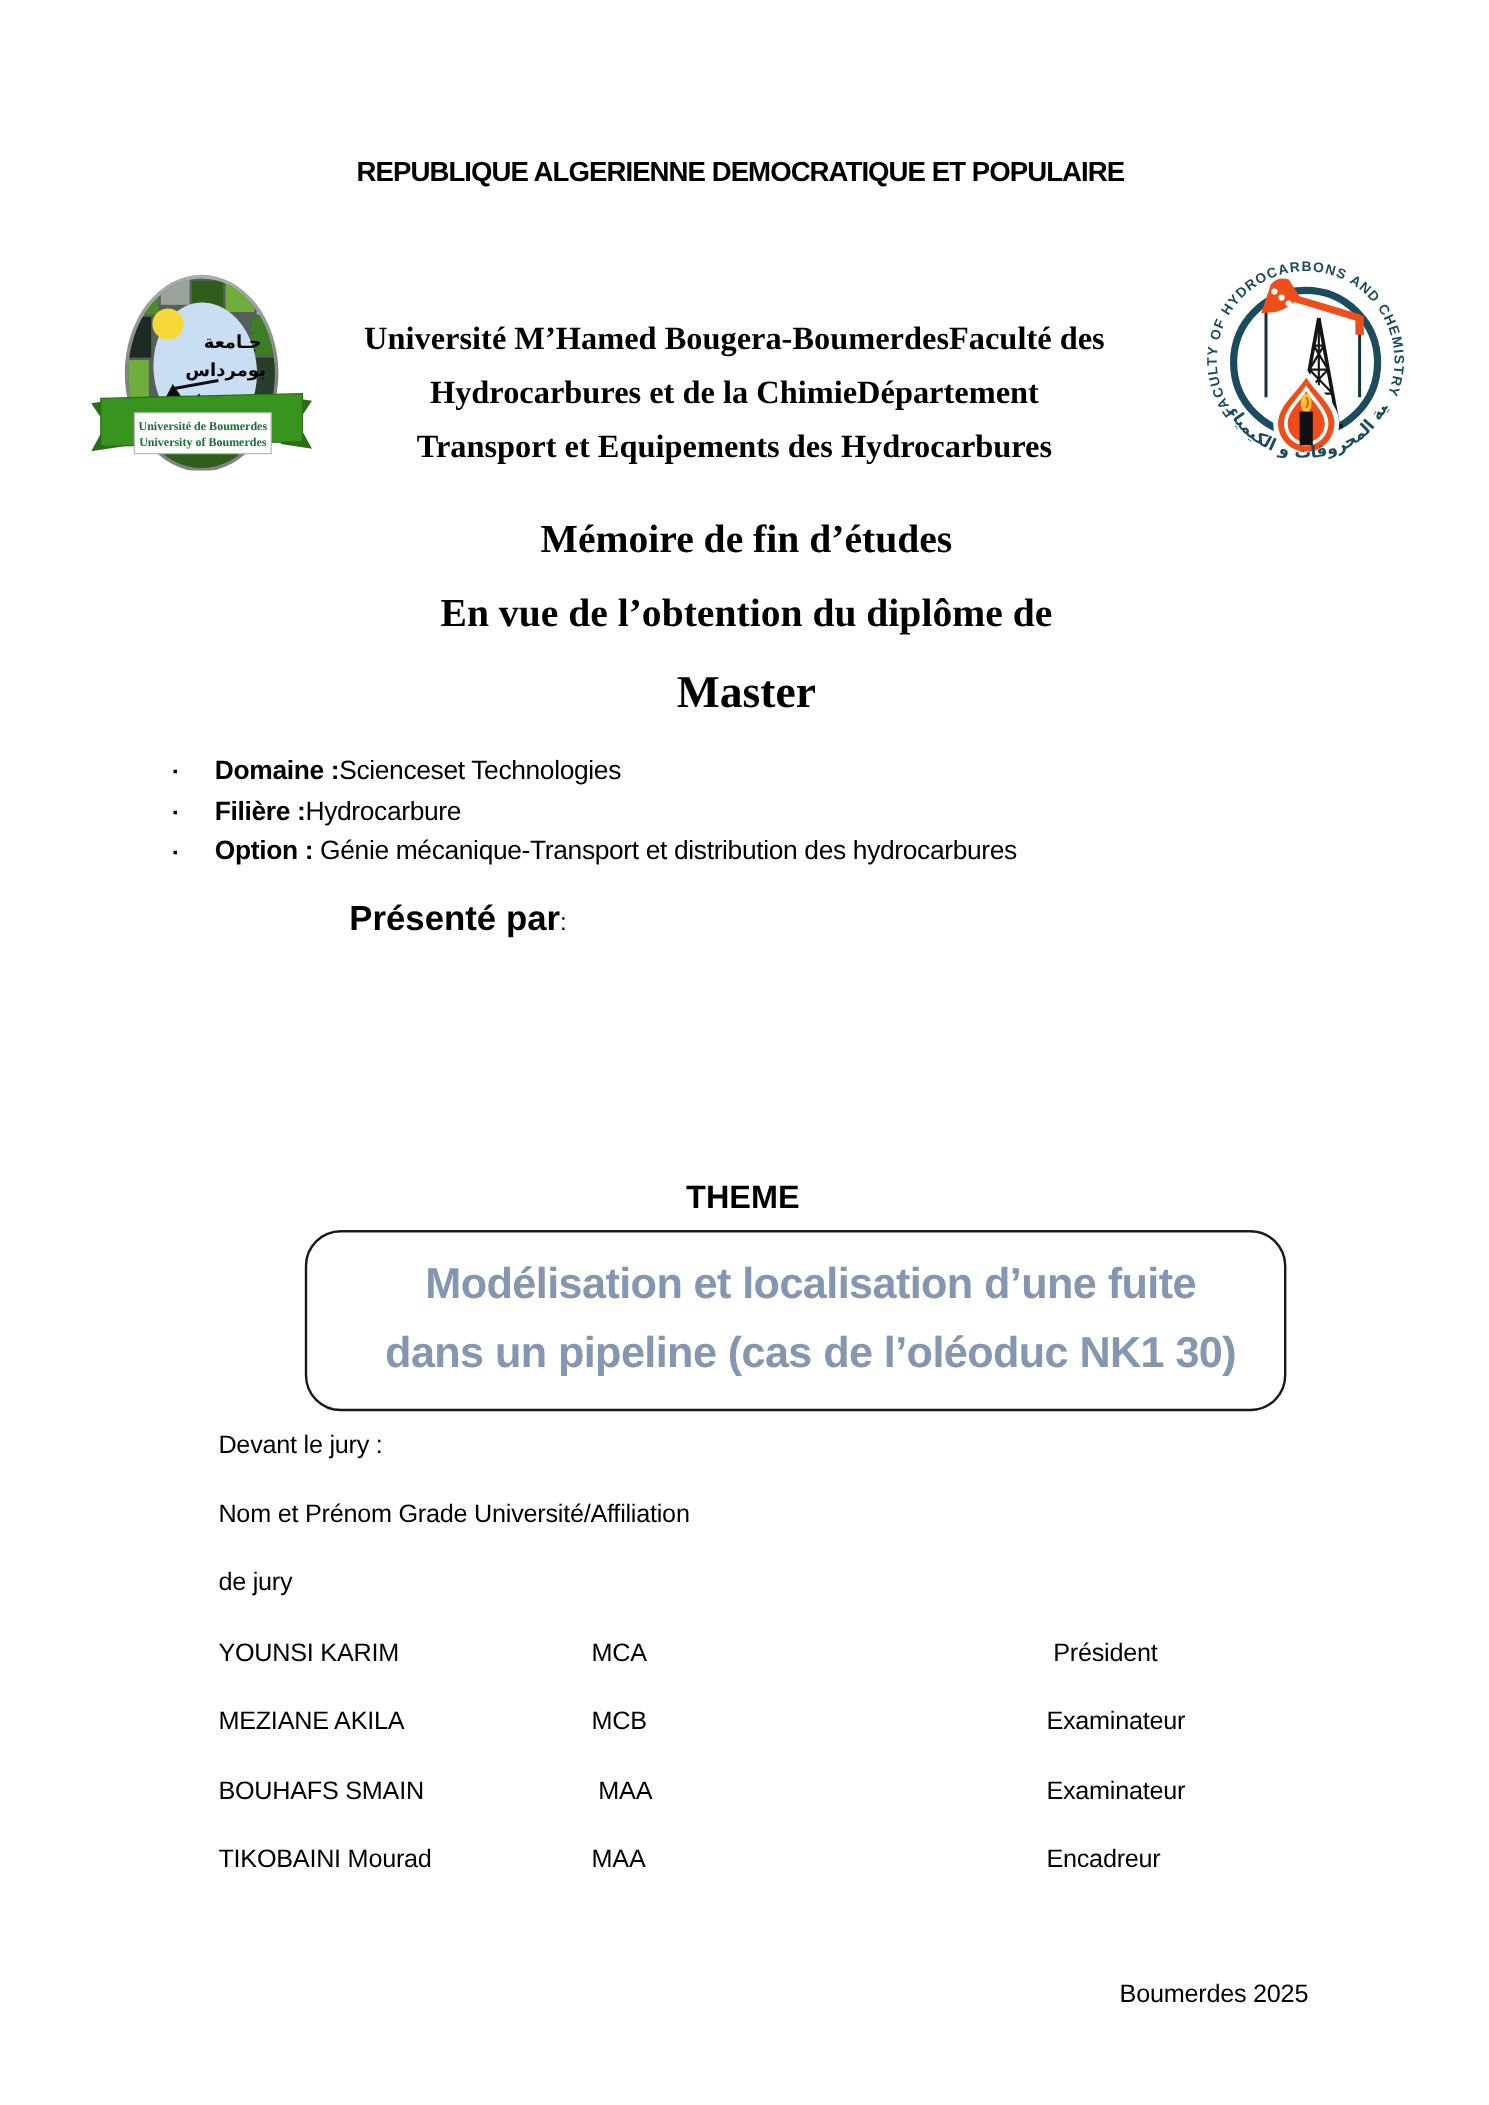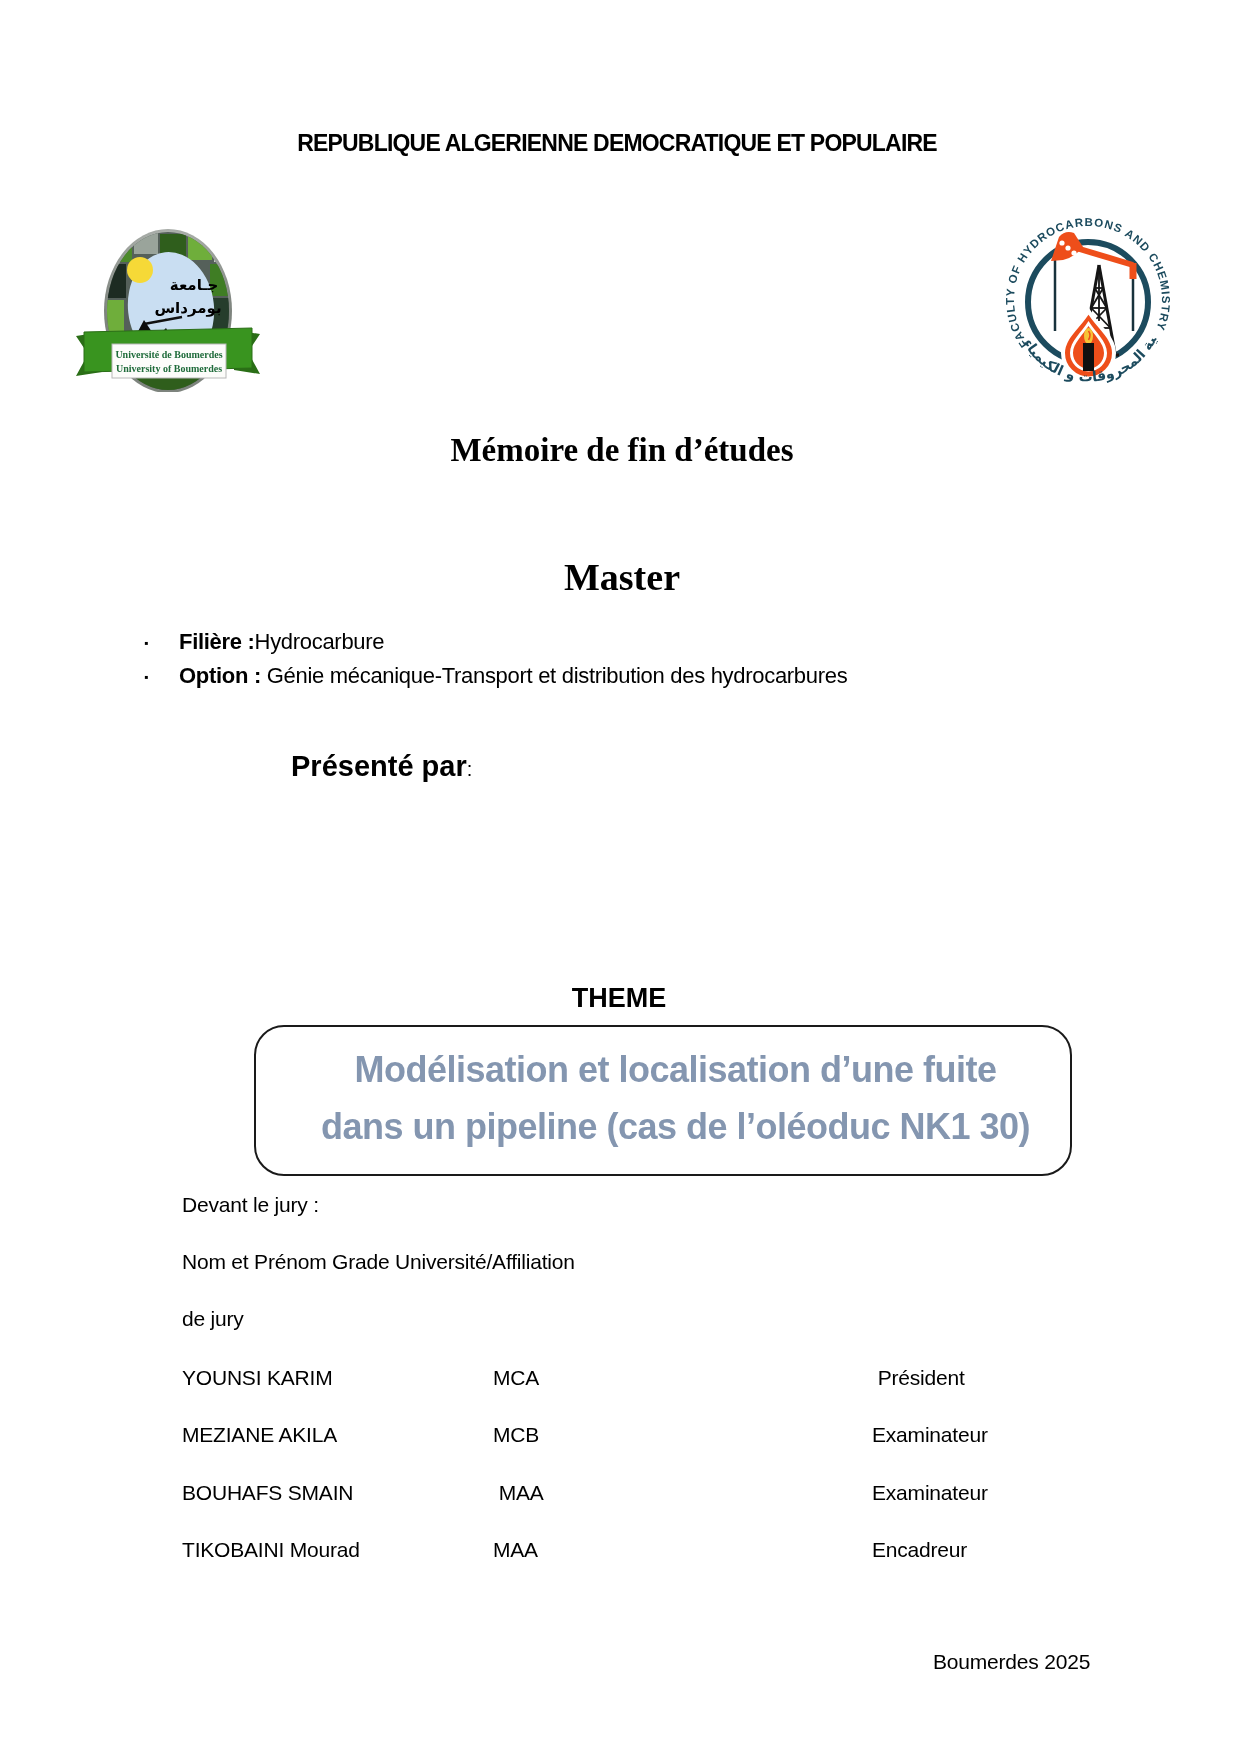--- a/index.html
+++ b/index.html
@@ -143,25 +143,32 @@
     <ellipse cx="93.5" cy="133" rx="4.5" ry="8" fill="#F6C437"></ellipse>
     <path d="M93.5,128 q3,4 0,9" stroke="#EE4E1A" stroke-width="1.5" fill="none"></path>
     <rect x="88" y="140" width="11" height="28" fill="#101010"></rect>
 
     <text font-size="14" font-weight="bold" fill="var(--logo-teal,#1C4B5E)" class="arabic">
       <textPath href="#arabicPath" startOffset="4%">كلية المحروقات و الكيمياء</textPath>
     </text>
   </svg>
 
   <div class="abs ctr country-line">REPUBLIQUE ALGERIENNE DEMOCRATIQUE ET POPULAIRE</div>
+  <div class="abs ctr university serif">
+    <div>Université M’Hamed Bougera-BoumerdesFaculté des</div>
+    <div>Hydrocarbures et de la ChimieDépartement</div>
+    <div>Transport et Equipements des Hydrocarbures</div>
+  </div>
 
   <div class="abs ctr memoir serif">Mémoire de fin d’études</div>
+  <div class="abs ctr purpose serif">En vue de l’obtention du diplôme de</div>
   <div class="abs ctr degree serif">Master</div>
 
   <div class="abs bullets">
+    <div class="bullet-line"><span class="bullet-marker">▪</span><span class="bullet-label">Domaine :</span><span>Scienceset Technologies</span></div>
     <div class="bullet-line"><span class="bullet-marker">▪</span><span class="bullet-label">Filière :</span><span>Hydrocarbure</span></div>
     <div class="bullet-line"><span class="bullet-marker">▪</span><span class="bullet-label">Option :</span><span> Génie mécanique-Transport et distribution des hydrocarbures</span></div>
   </div>
 
   <div class="abs presented"><span>Présenté par</span><span class="colon">:</span></div>
 
   <div class="abs ctr theme-heading">THEME</div>
   <div class="abs theme-box">
     <div class="line">Modélisation et localisation d’une fuite</div>
     <div class="line">dans un pipeline (cas de l’oléoduc NK1 30)</div>

